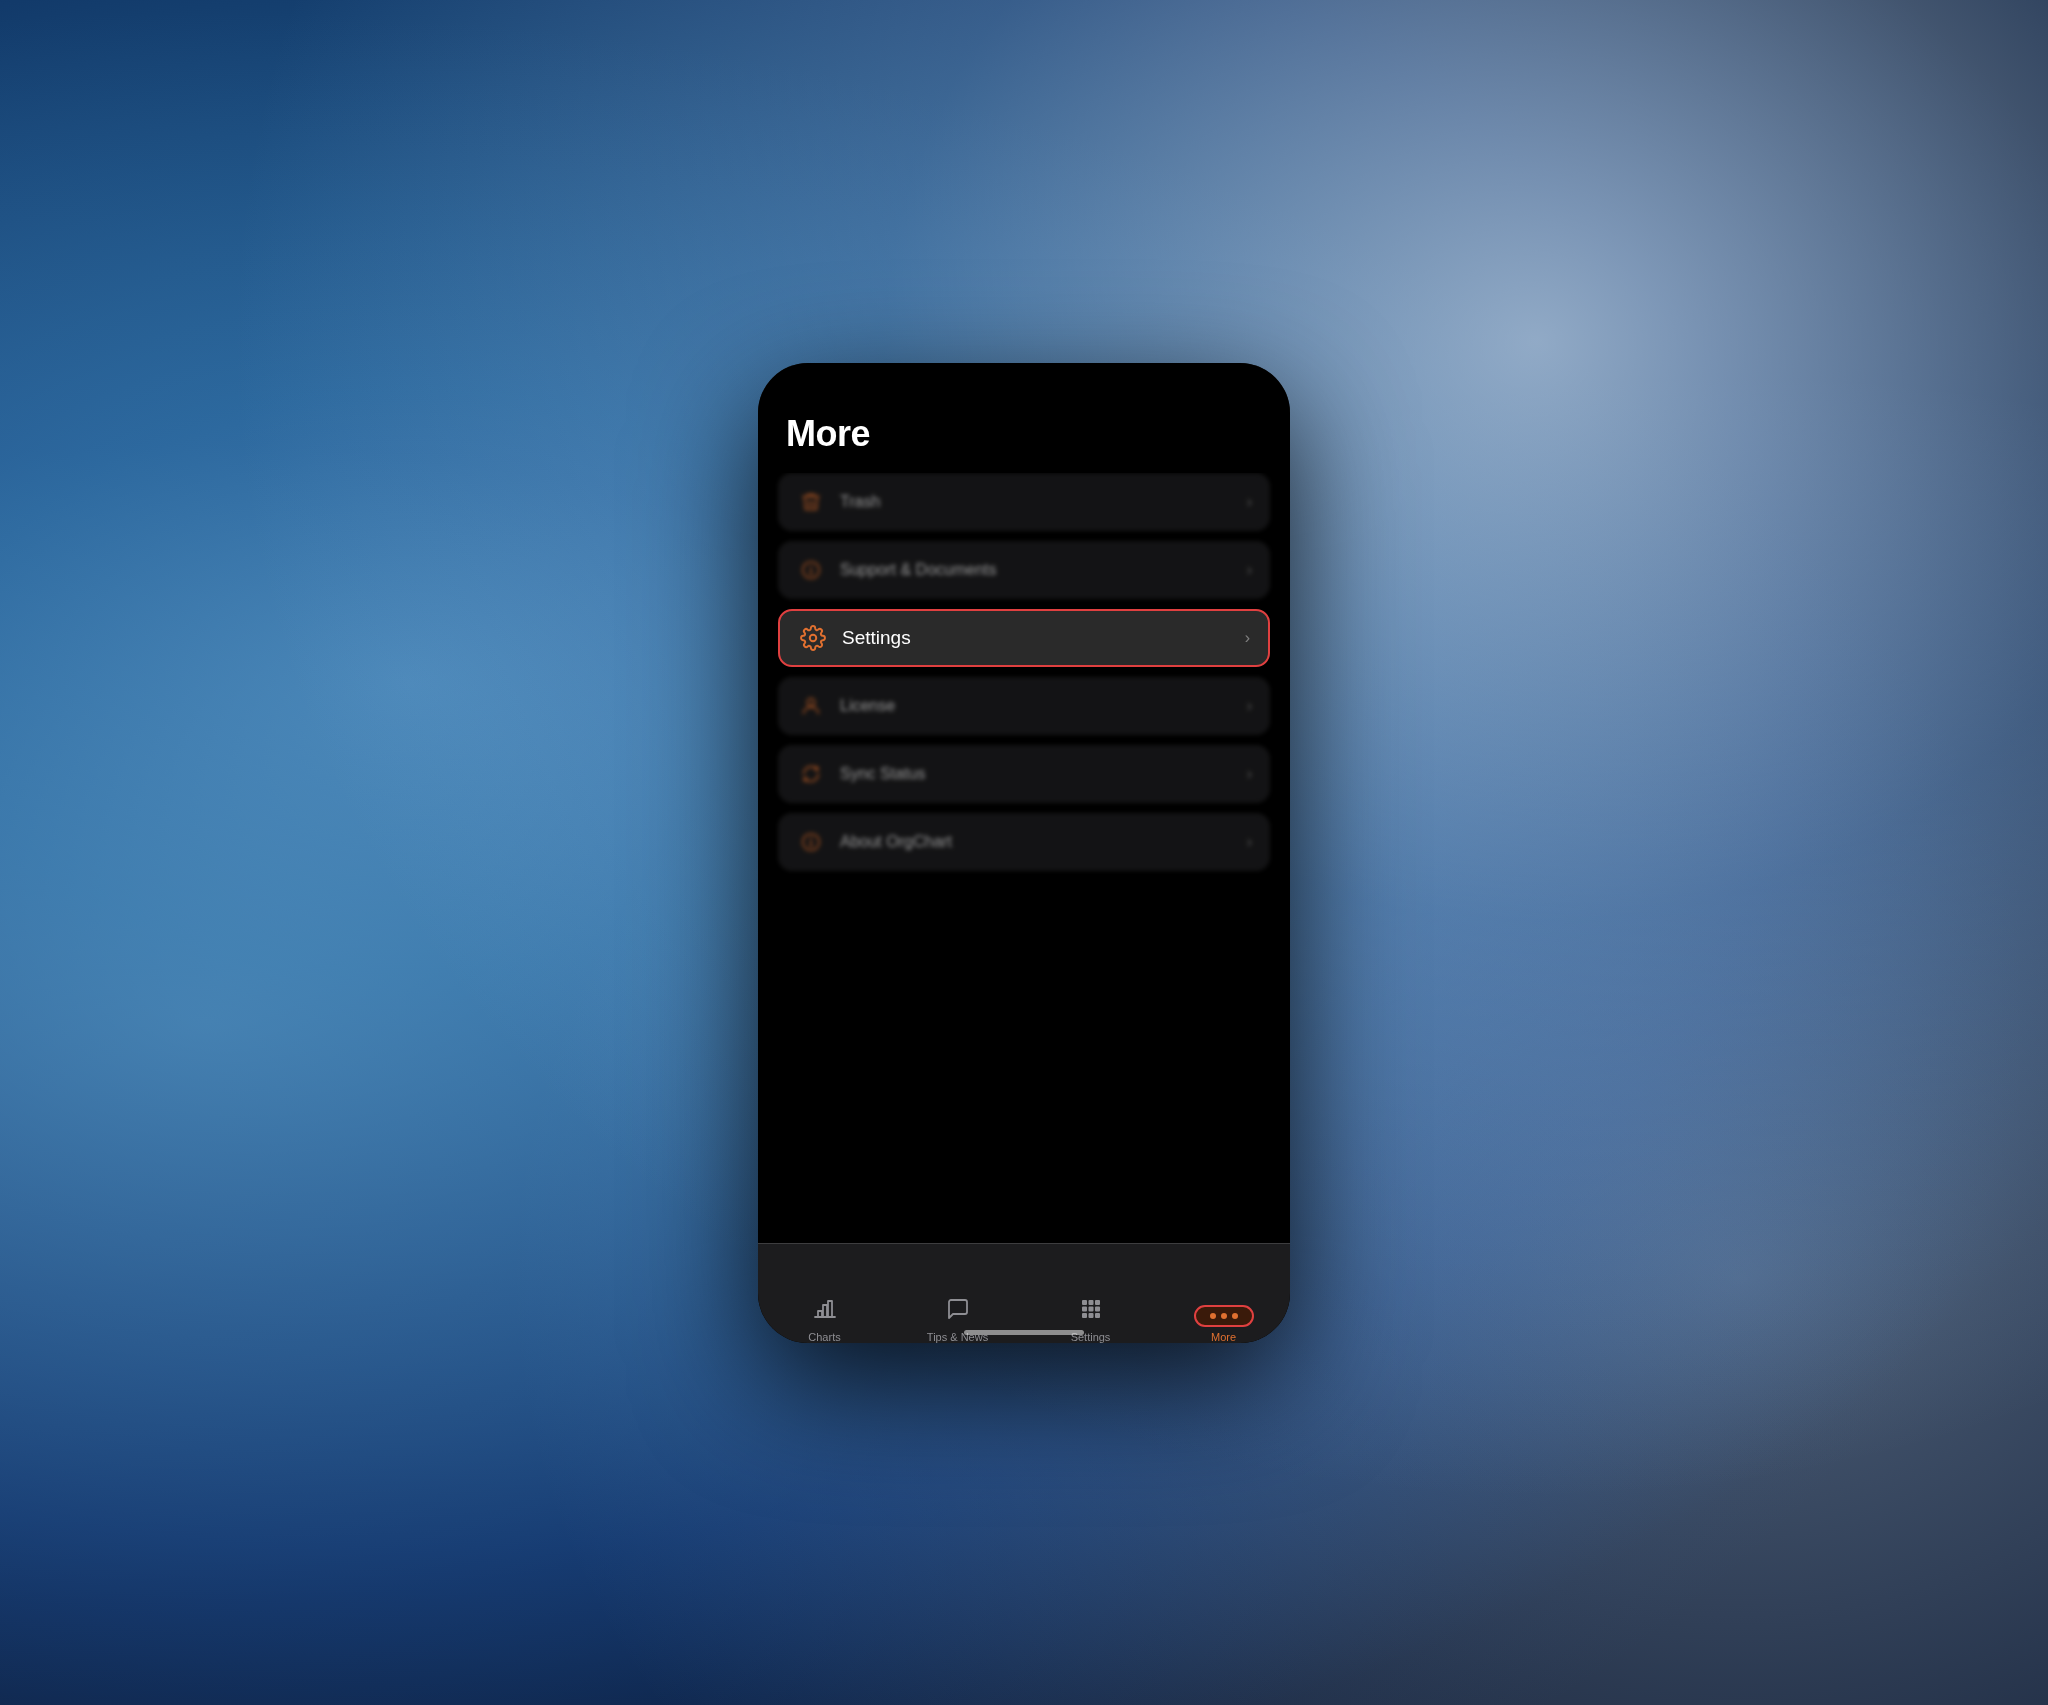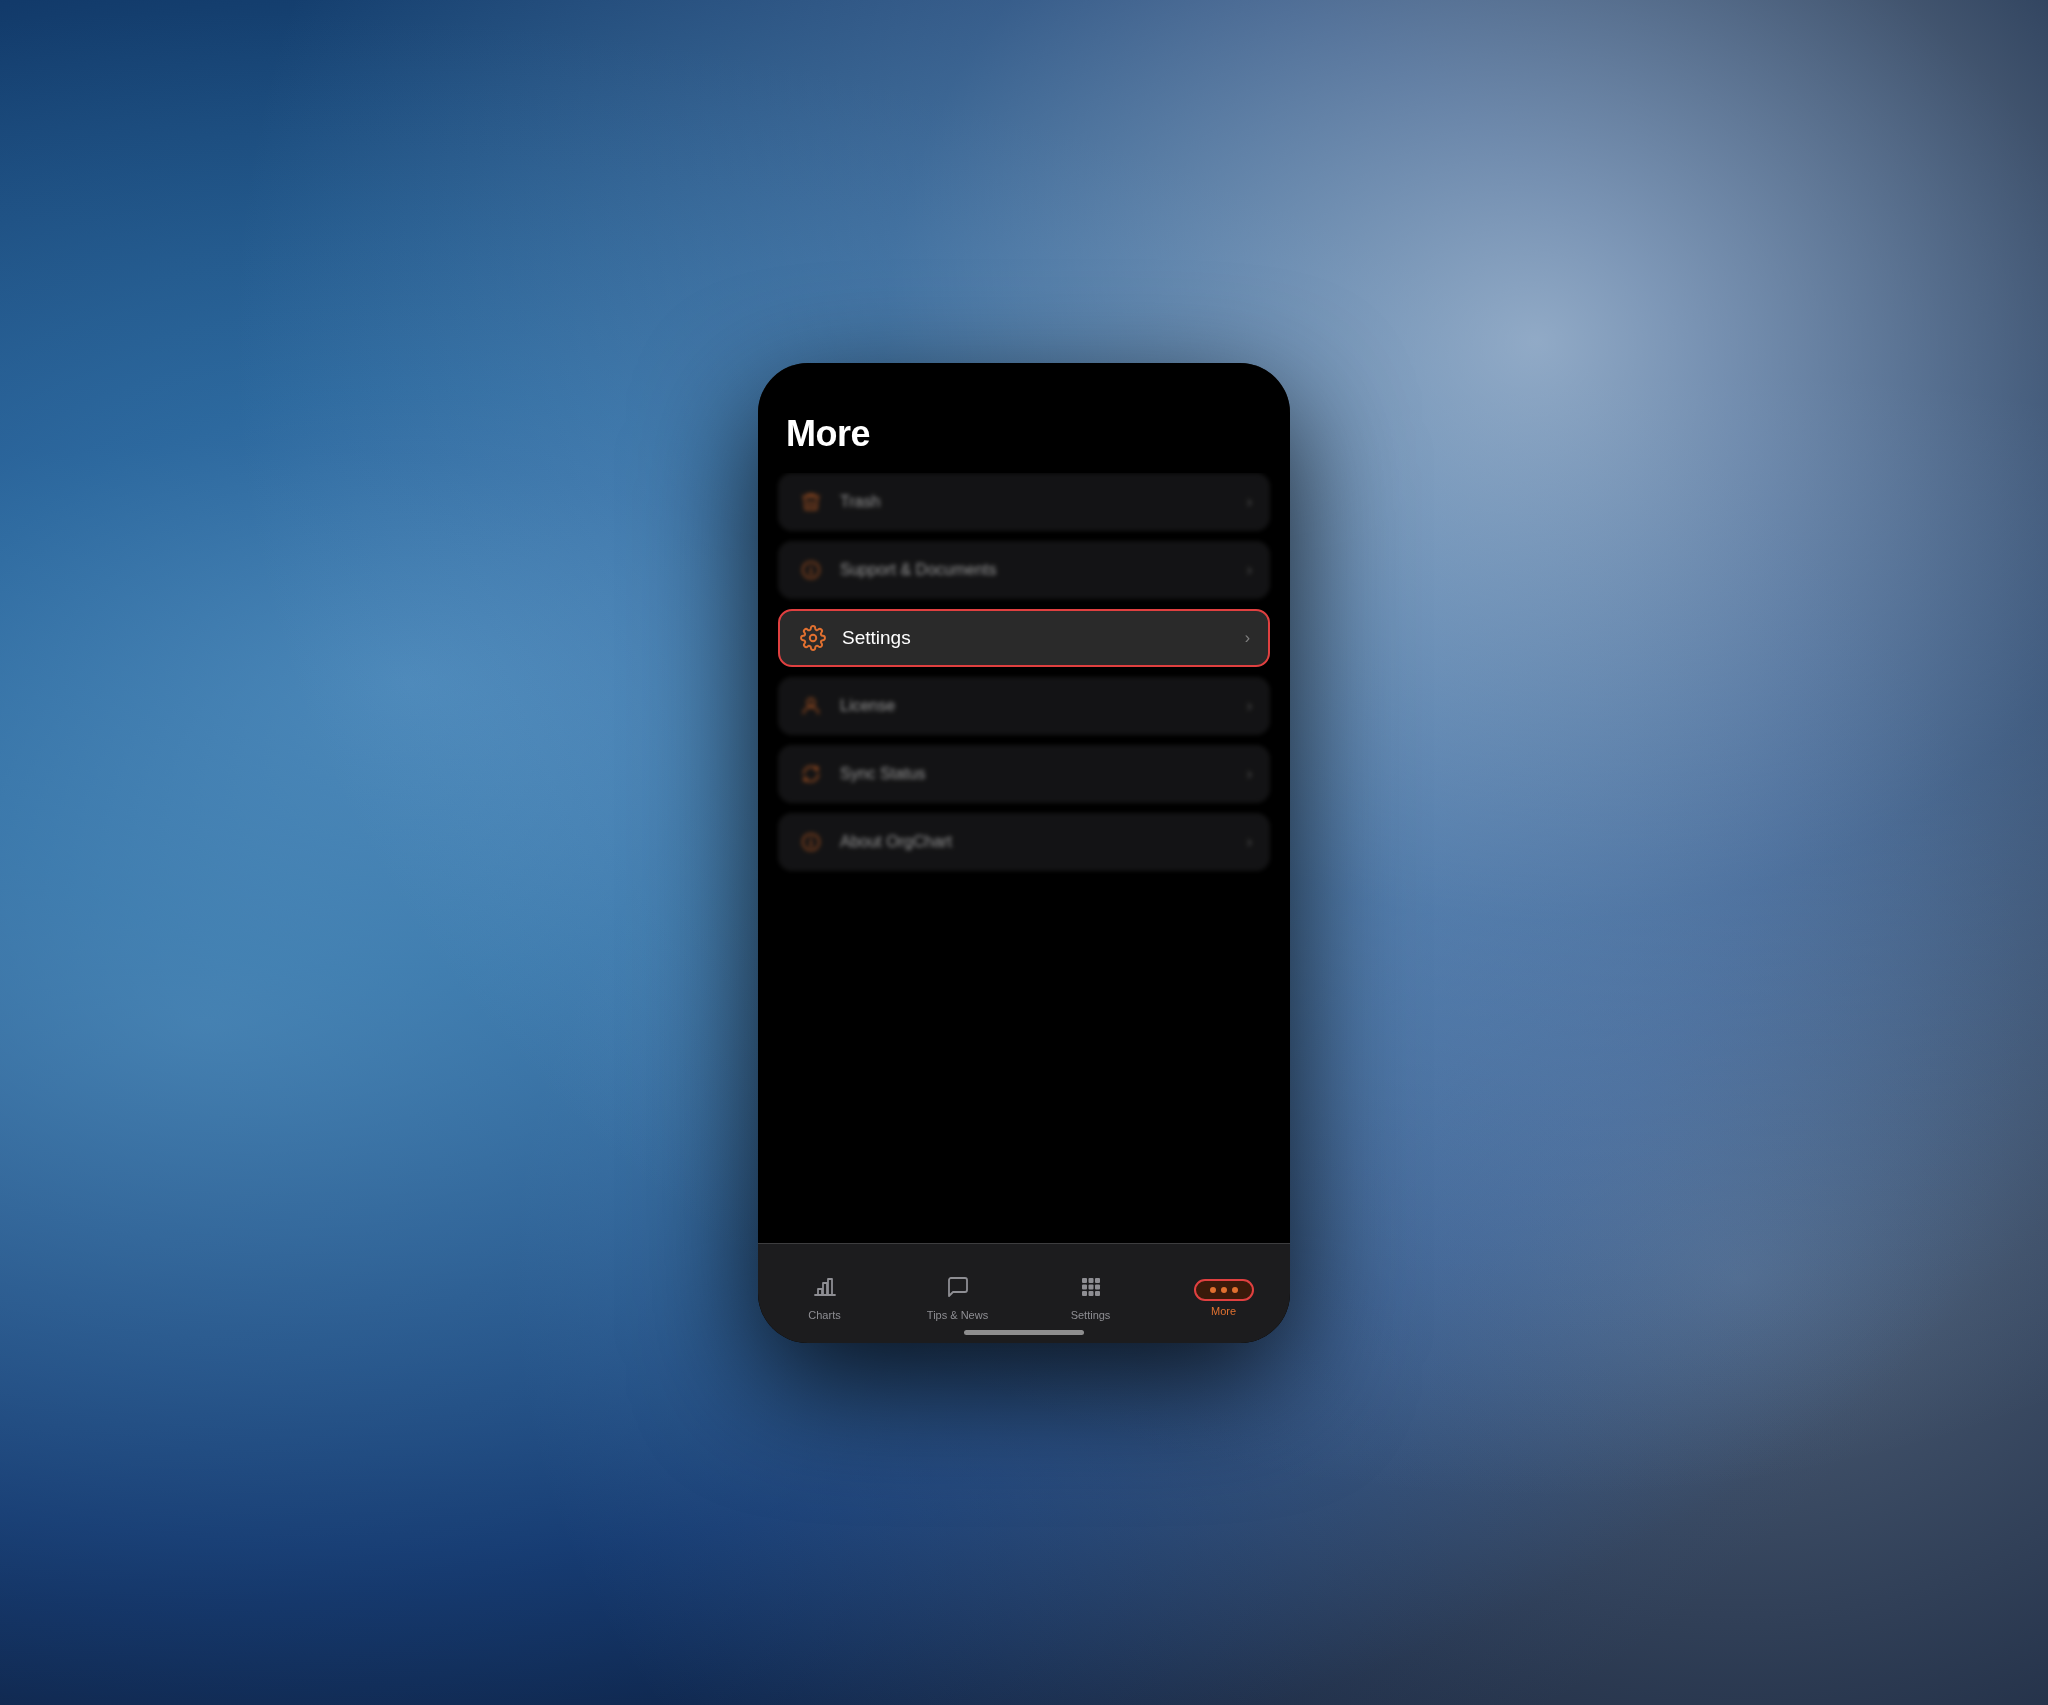--- a/index.html
+++ b/index.html
@@ -125,21 +125,21 @@
       color: rgba(255,255,255,0.4);
       font-size: 16px;
     }
 
     
     .tab-bar {
       height: 100px;
       background: #1c1c1e;
       border-top: 0.5px solid rgba(255,255,255,0.15);
       display: flex;
-      align-items: center;
+      align-items: flex-end;
       padding-top: 10px;
       position: relative;
     }
 
     .tab-item {
       flex: 1;
       display: flex;
       flex-direction: column;
       align-items: center;
       gap: 4px;

